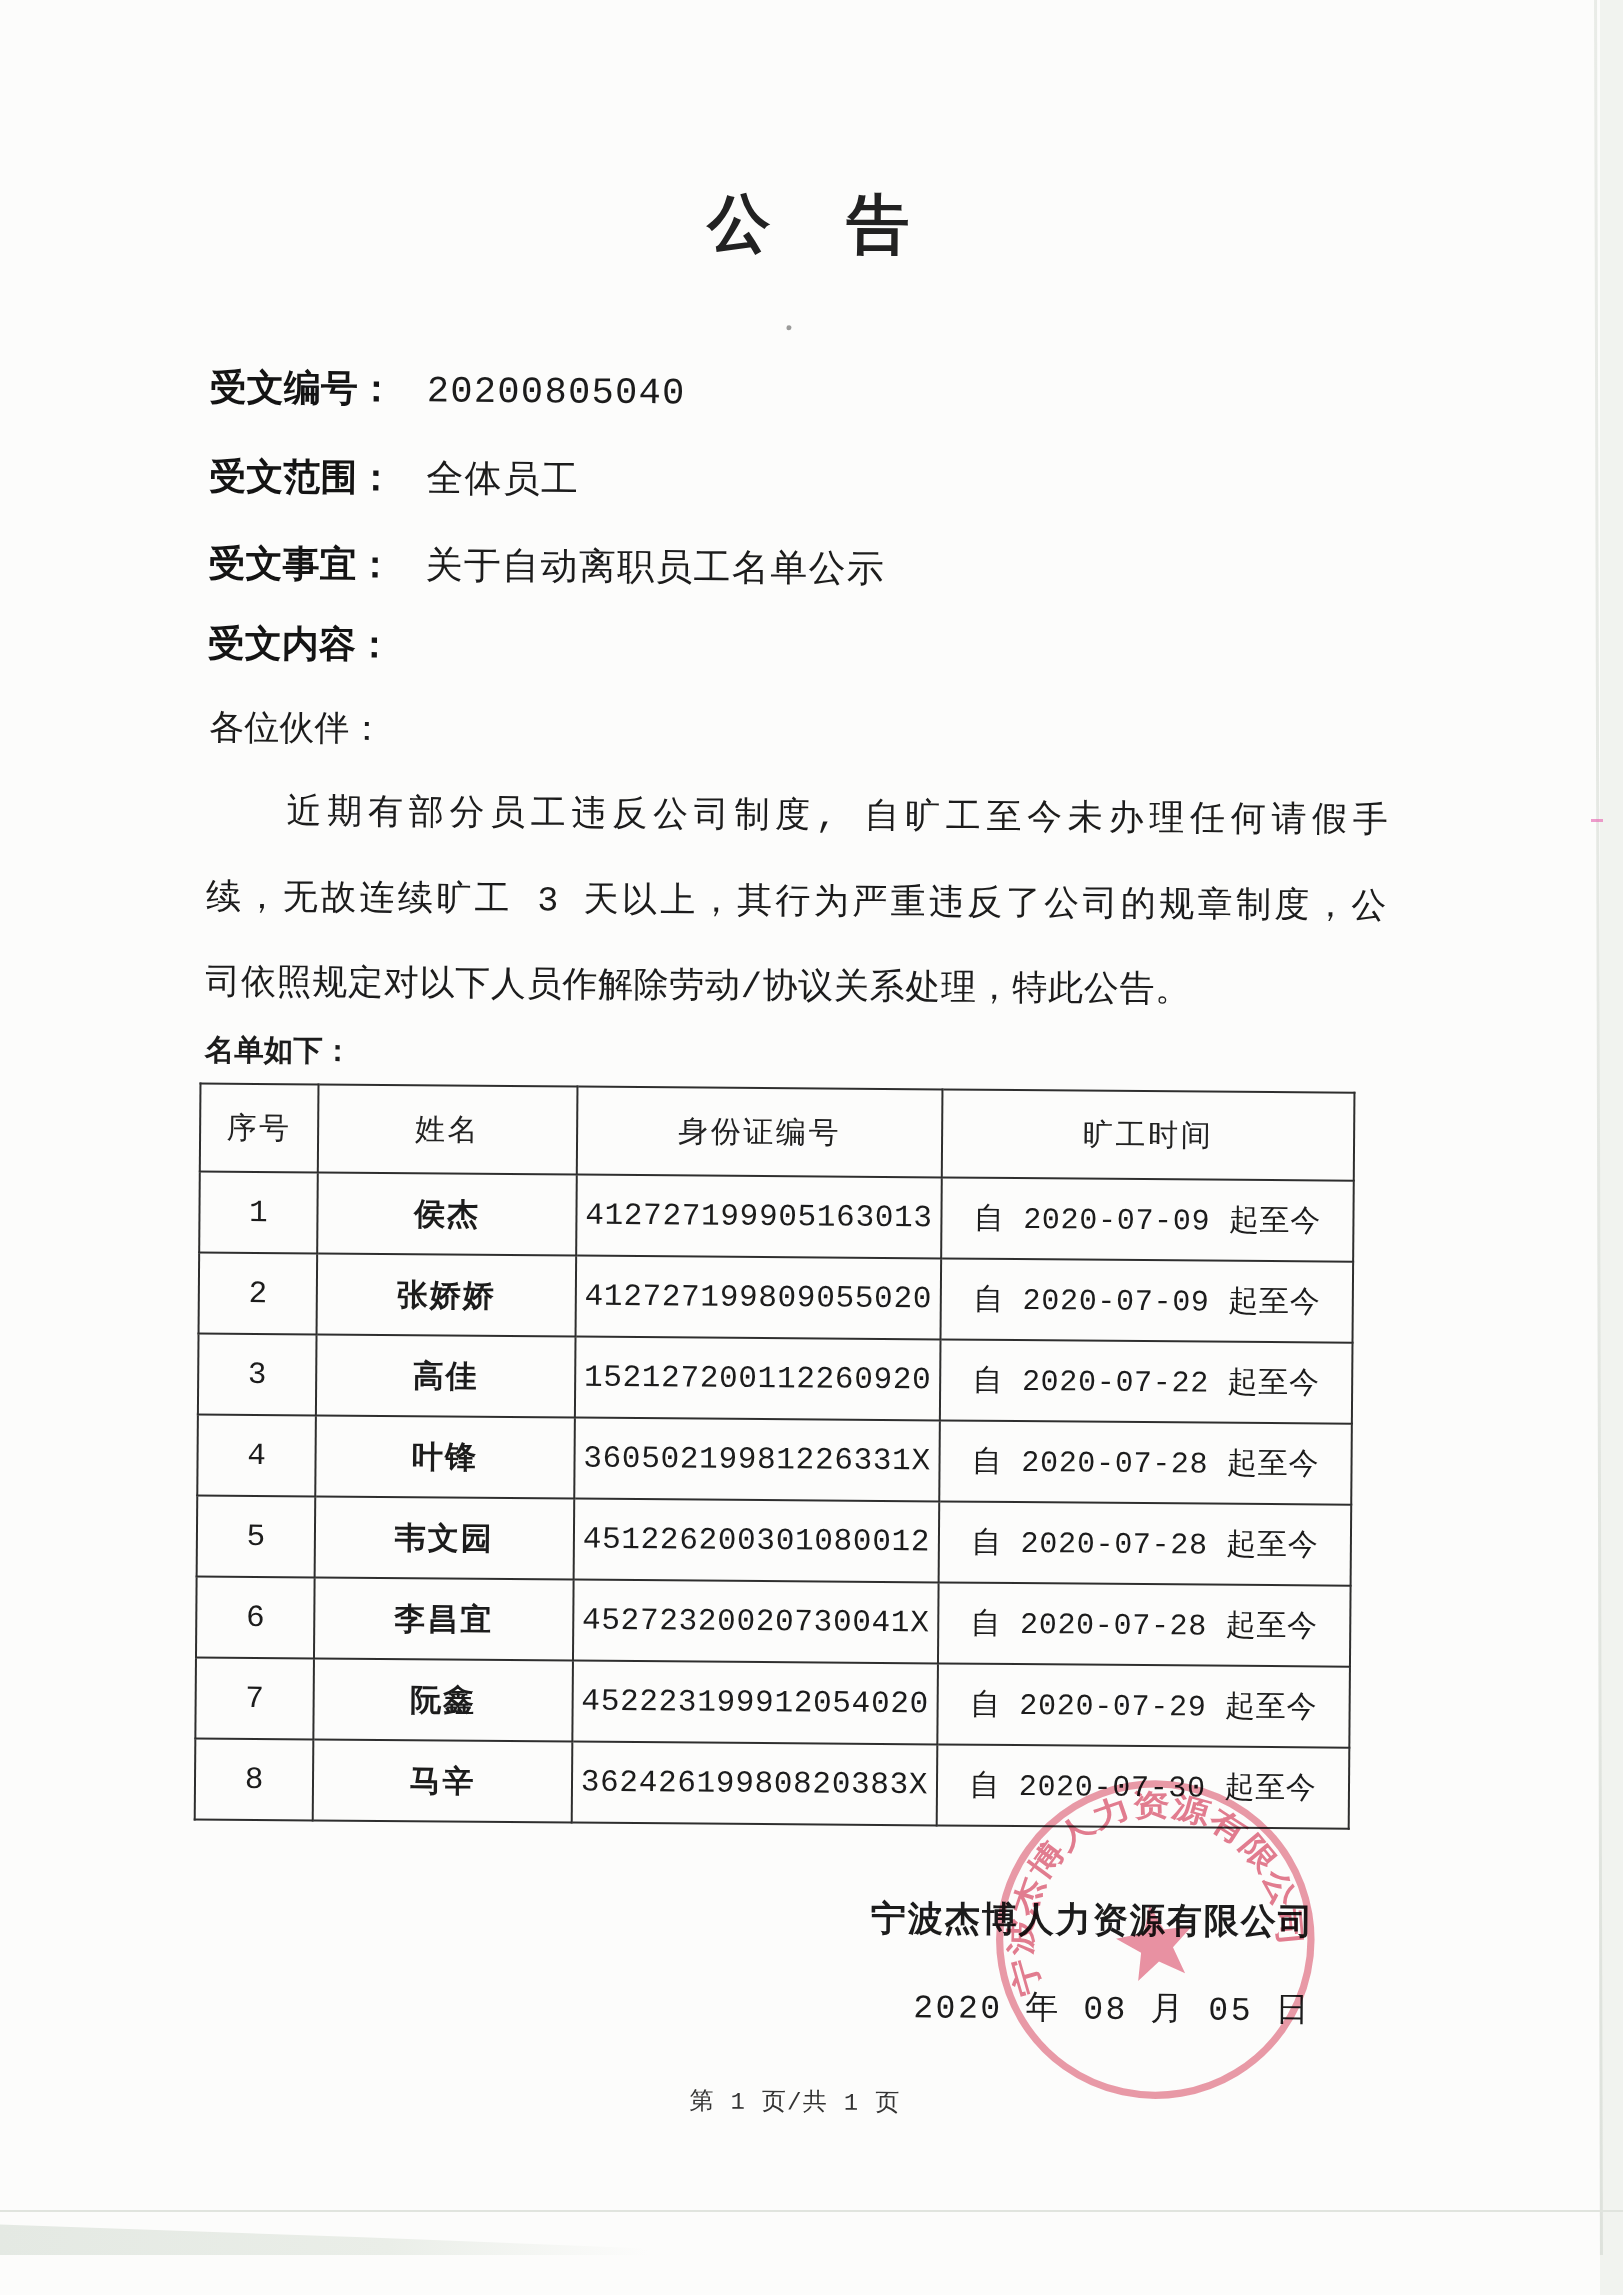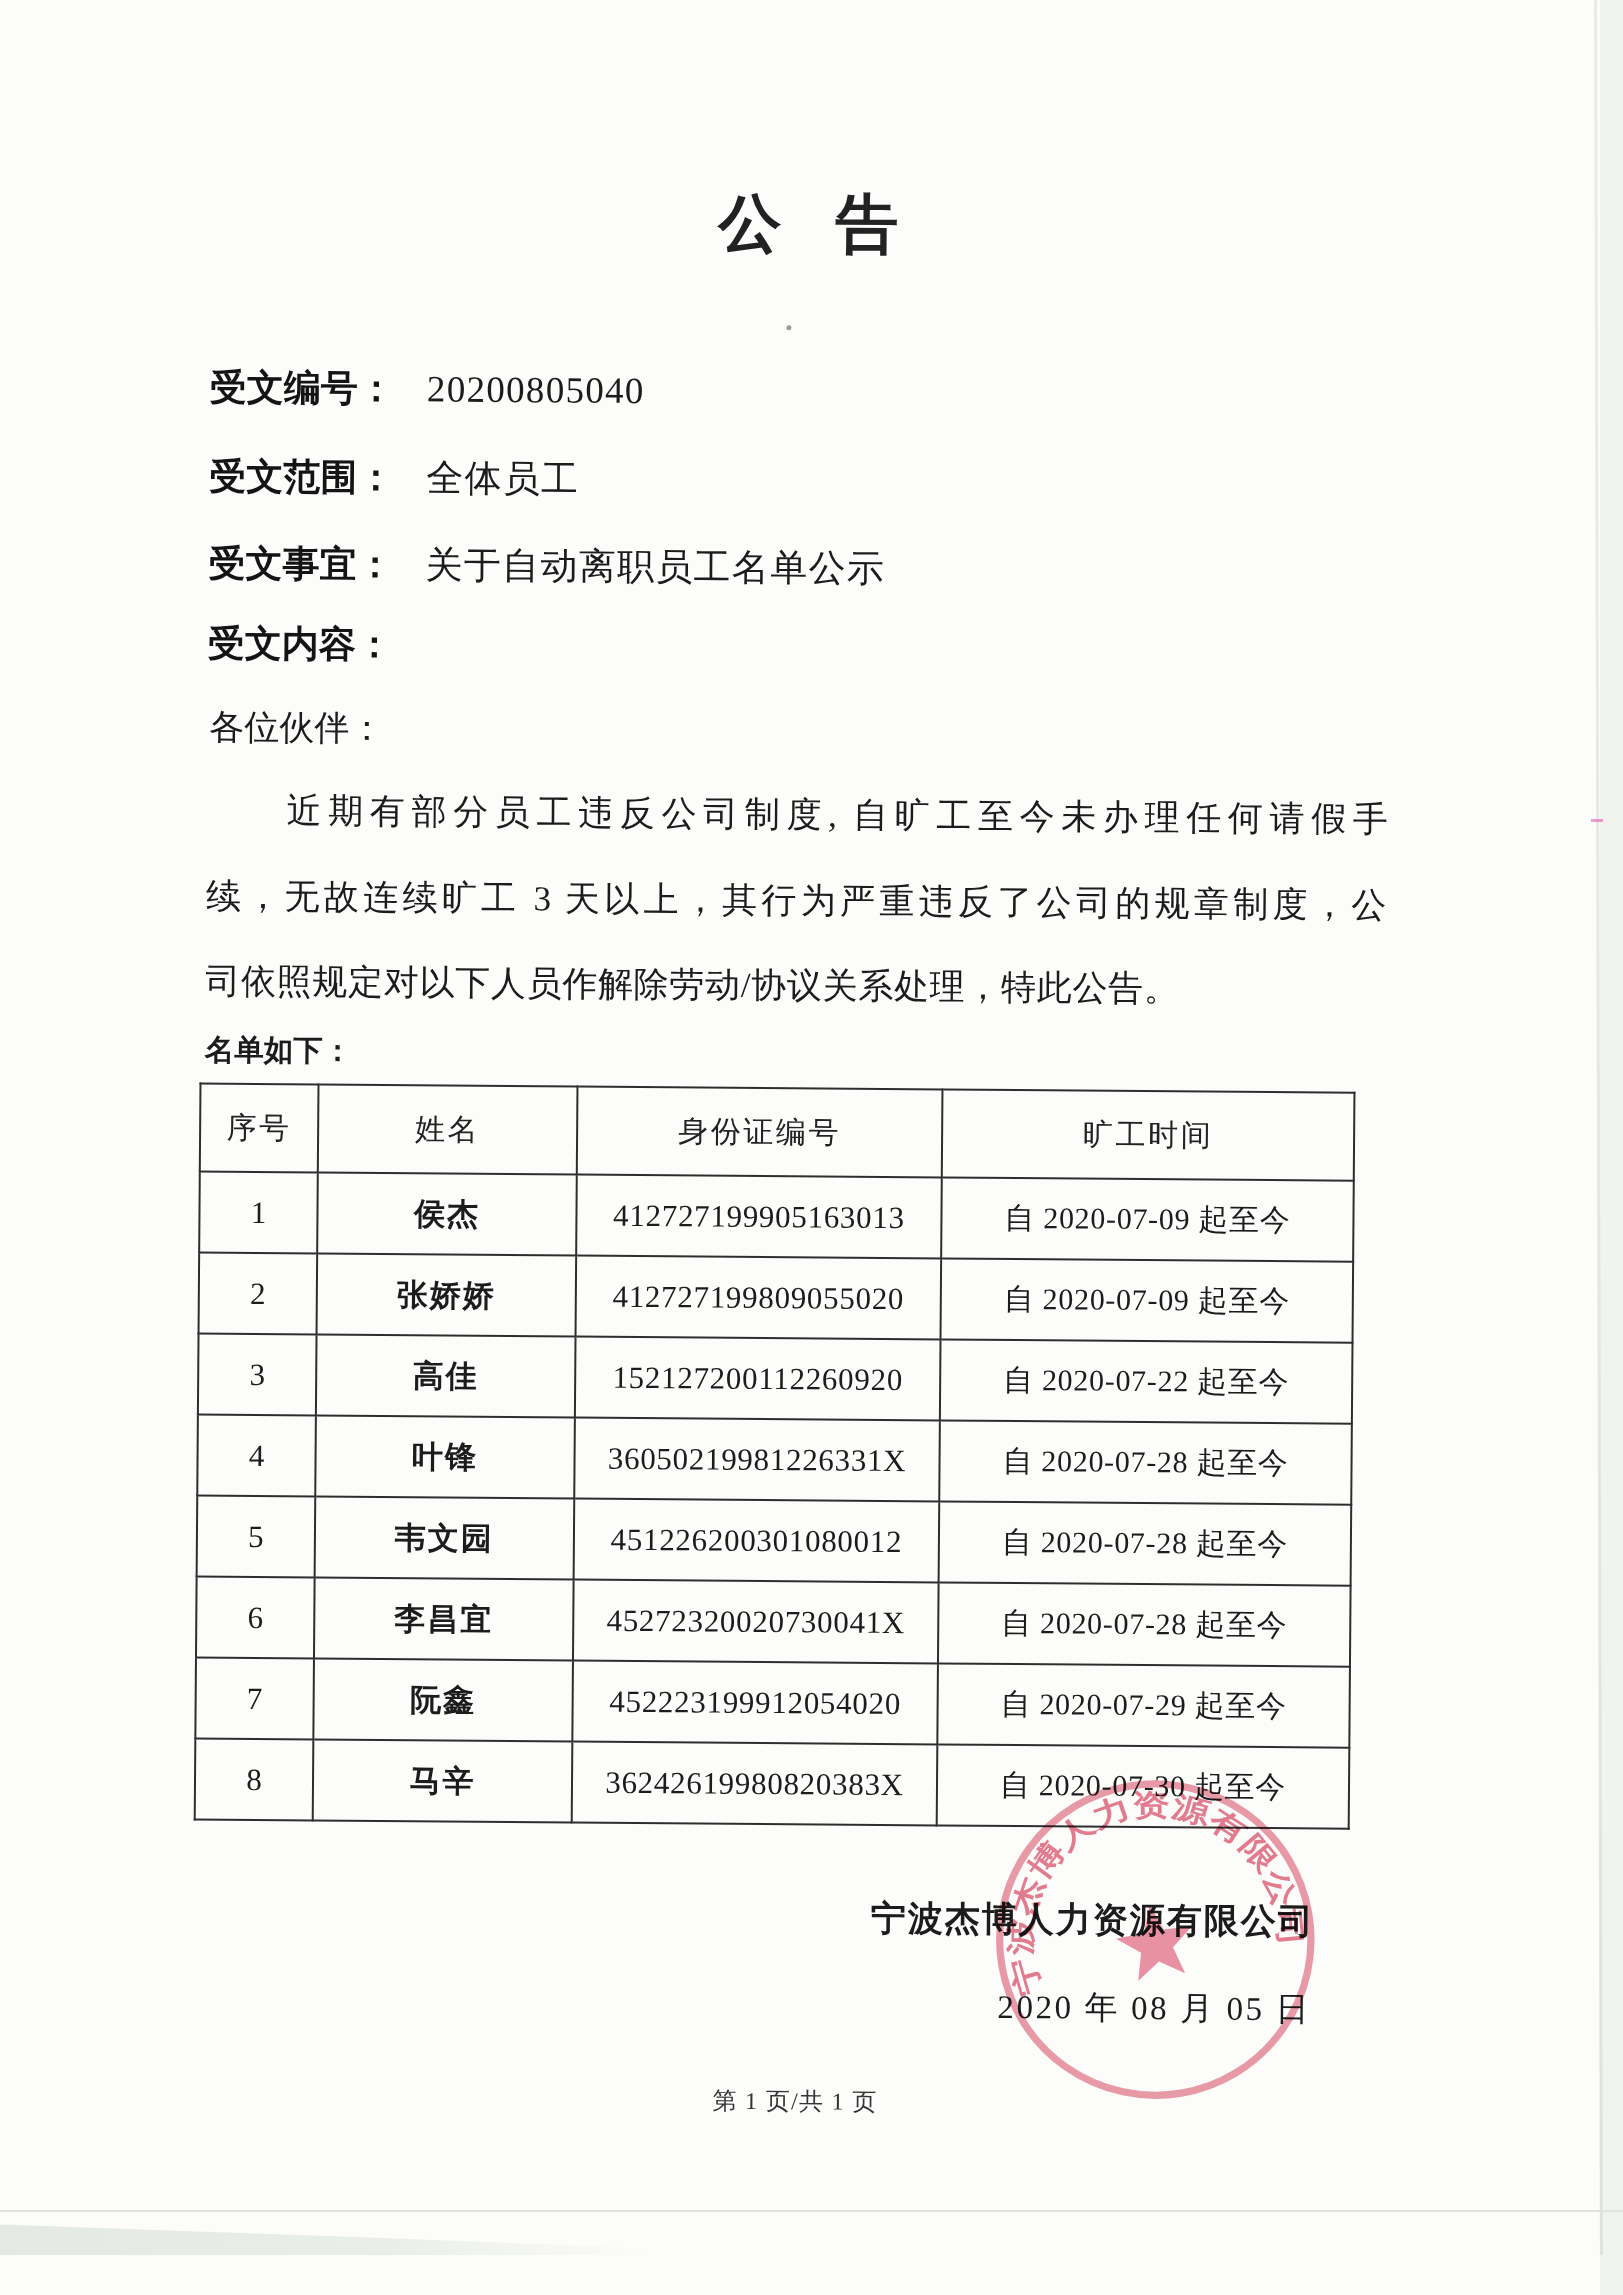--- a/index.html
+++ b/index.html
@@ -1,21 +1,21 @@
 <!DOCTYPE html>
 <html style="font-size:10.5px"><head>
 <meta charset="utf-8">
 <style>
   html,body{margin:0;padding:0;background:#9a9a9a;}
   .page{
     position:relative;
     width:1623px;height:2295px;
     background:#fcfcfb;
     overflow:hidden;
-    font-family:Liberation Serif, serif;
+    font-family:Liberation Mono, monospace;
     color:#1c1c1c;
   }
   .content{
     position:absolute;inset:0;
     transform:rotate(0.45deg);
     transform-origin:0 0;
   }
   .doc-title{
     position:absolute;top:175px;left:0;width:100%;
     text-align:center;font-size:63px;font-weight:bold;

